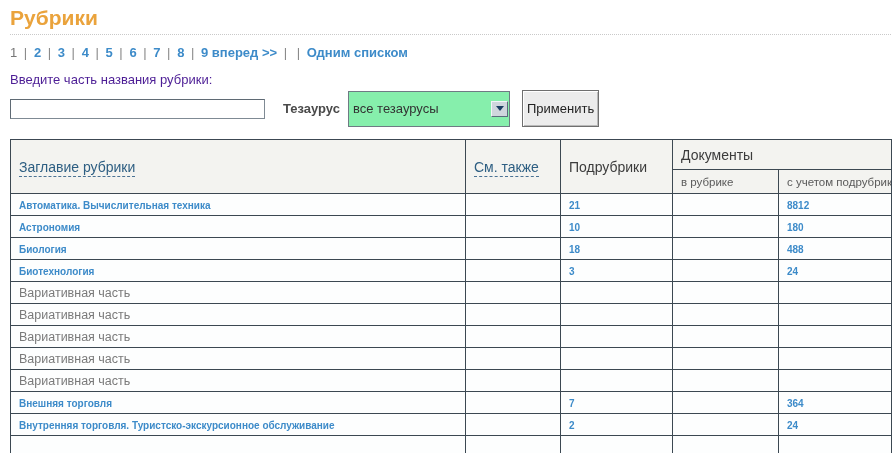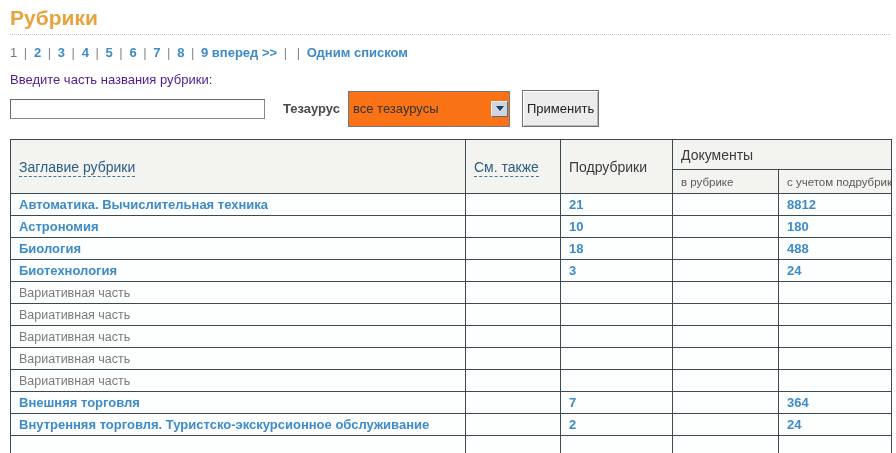--- a/index.html
+++ b/index.html
@@ -45,21 +45,21 @@
     border-top-color: #5f6a74; border-left-color: #5f6a74;
     padding: 1px 4px; font-size: 13px; color: #333;
     font-family: "Liberation Sans", sans-serif;
     outline: none;
   }
   .thesaurus-label { font-weight: bold; color: #4a4a4a; margin-left: 18px; }
   .select-box {
     margin-left: 8px;
     width: 162px; height: 36px;
     border: 1px solid #6f7a84;
-    background: #f97316;
+    background: #86efac;
     display: flex; align-items: center;
     position: relative;
     cursor: default;
   }
   .select-value { flex: 1; padding: 0 4px; color: #333; white-space: nowrap; overflow: hidden; }
   .select-arrow {
     width: 17px; height: 16px; margin-right: 1px;
     background: #cfd6dd;
     border: 1px solid; border-color: #f2f5f8 #5a6b7c #5a6b7c #f2f5f8;
     display: flex; align-items: center; justify-content: center;
@@ -97,21 +97,21 @@
     overflow: hidden; white-space: nowrap;
   }
   thead th { background: #f3f3f0; font-weight: normal; }
   th.h-main { height: 30px; font-size: 14px; color: #3c3c3c; }
   th.h-sub  { height: 24px; font-size: 11.5px; color: #5a5a5a; }
   a.sort-link {
     color: #2d5e82; text-decoration: none; cursor: pointer;
     border-bottom: 1px dashed #4a7294; padding-bottom: 1px;
   }
   tbody td { height: 22px; background: #fdfefe; }
-  a.rlink { color: #3d8bc9; font-weight: bold; text-decoration: none; cursor: pointer; font-size: 13px; }
+  a.rlink { color: #3d8bc9; font-weight: bold; text-decoration: none; cursor: pointer; font-size: 10px; }
   span.rtext { color: #7a7a7a; font-size: 12.5px; }
 </style>
 </head>
 <body>
 
 <div class="wrap">
 
   <h1 class="page-title">Рубрики</h1>
 
 

